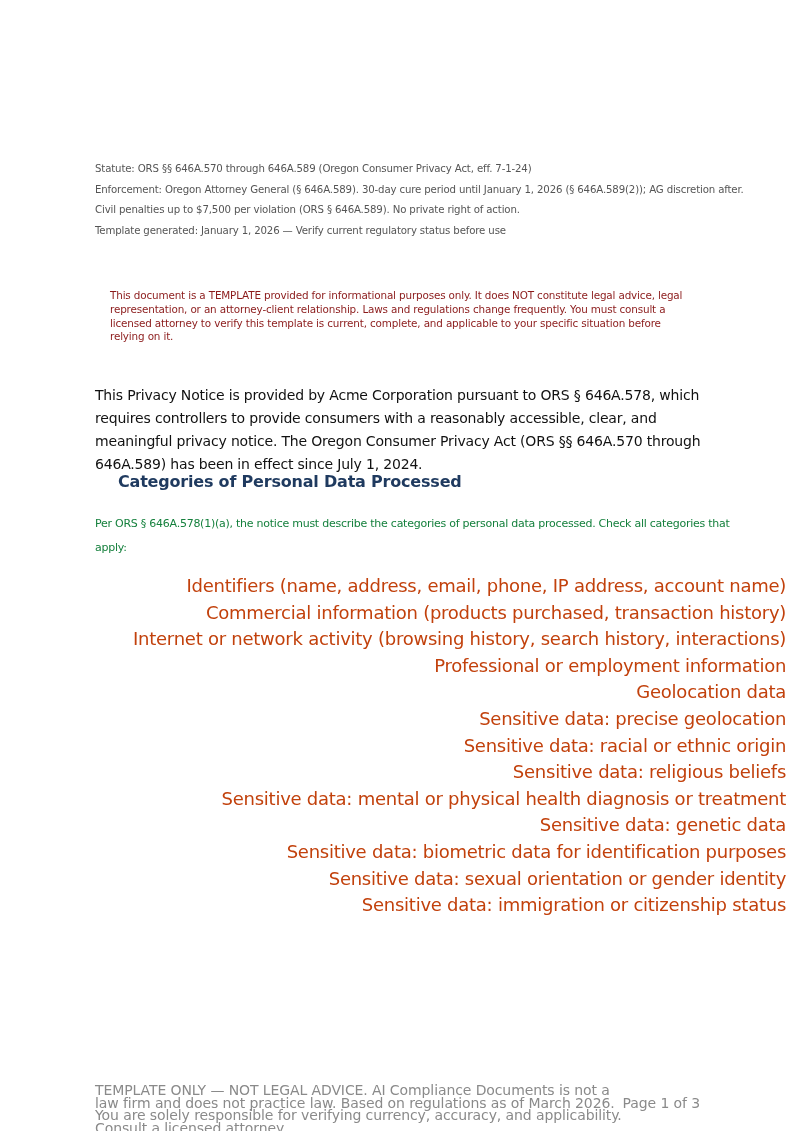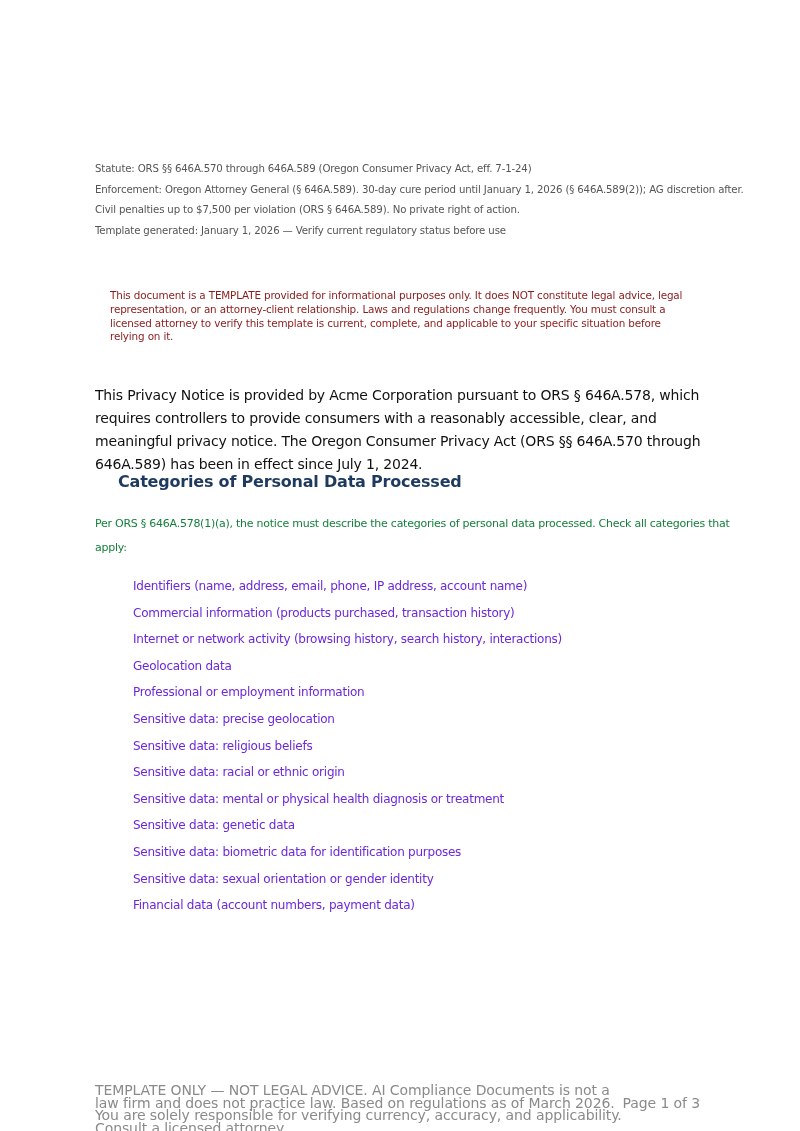--- a/index.html
+++ b/index.html
@@ -85,25 +85,26 @@
     }
     .category-list {
       position: absolute;
       left: 133px;
       top: 568px;
       margin: 0;
       padding: 0;
       list-style: none;
     }
     .category-item {
-      font-size: 12px;
+      font-size: 18px;
       line-height: 26.6px;
-      color: #6d28d9;
+      color: #c2410c;
       letter-spacing: -0.25px;
       white-space: nowrap;
+      text-align: right;
     }
     .footer {
       position: absolute;
       left: 95px;
       top: 1079px;
       width: 610px;
       font-size: 14px;
       color: #8a8a8a;
       line-height: 12.5px;
       letter-spacing: -0.1px;
@@ -137,30 +138,30 @@
   <div class="intro">This Privacy Notice is provided by Acme Corporation pursuant to ORS § 646A.578, which requires controllers to provide consumers with a reasonably accessible, clear, and meaningful privacy notice. The Oregon Consumer Privacy Act (ORS §§ 646A.570 through 646A.589) has been in effect since July 1, 2024.</div>
 
   <h2 class="section-heading">Categories of Personal Data Processed</h2>
 
   <div class="section-lead">Per ORS § 646A.578(1)(a), the notice must describe the categories of personal data processed. Check all categories that apply:</div>
 
   <ul class="category-list">
     <li class="category-item">Identifiers (name, address, email, phone, IP address, account name)</li>
     <li class="category-item">Commercial information (products purchased, transaction history)</li>
     <li class="category-item">Internet or network activity (browsing history, search history, interactions)</li>
+    <li class="category-item">Professional or employment information</li>
     <li class="category-item">Geolocation data</li>
-    <li class="category-item">Professional or employment information</li>
     <li class="category-item">Sensitive data: precise geolocation</li>
+    <li class="category-item">Sensitive data: racial or ethnic origin</li>
     <li class="category-item">Sensitive data: religious beliefs</li>
-    <li class="category-item">Sensitive data: racial or ethnic origin</li>
     <li class="category-item">Sensitive data: mental or physical health diagnosis or treatment</li>
     <li class="category-item">Sensitive data: genetic data</li>
     <li class="category-item">Sensitive data: biometric data for identification purposes</li>
     <li class="category-item">Sensitive data: sexual orientation or gender identity</li>
-    <li class="category-item">Financial data (account numbers, payment data)</li>
+    <li class="category-item">Sensitive data: immigration or citizenship status</li>
   </ul>
 
   <div class="footer">
     <div class="footer-text">TEMPLATE ONLY — NOT LEGAL ADVICE. AI Compliance Documents is not a law firm and does not practice law. Based on regulations as of March 2026. You are solely responsible for verifying currency, accuracy, and applicability. Consult a licensed attorney.</div>
     <div class="page-number">Page 1 of 3</div>
   </div>
 
 </div>
 
 </body></html>

